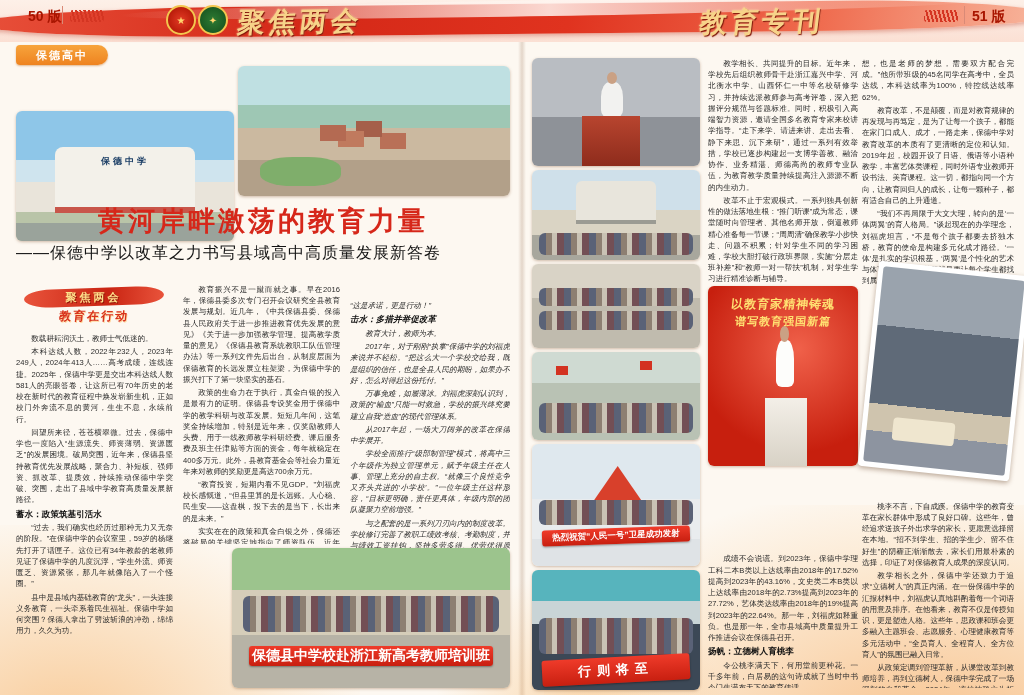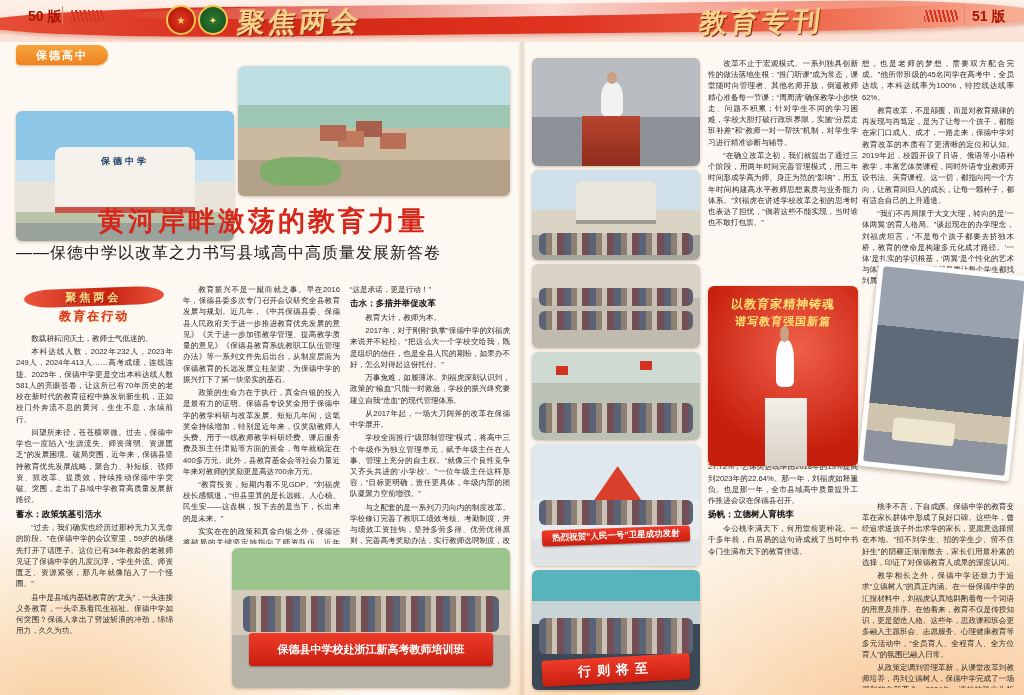--- a/index.html
+++ b/index.html
@@ -53,21 +53,21 @@
   #headline{left:16px;top:203px;width:494px;text-align:center;color:#d6271a;
      font-weight:bold;font-size:27px;letter-spacing:3px;}
   #subhead{left:16px;top:243px;width:494px;color:#141414;
      font-weight:normal;font-size:16px;letter-spacing:1px;}
   .col{font-size:7.6px;line-height:1.48;color:#2b2b2b;text-align:justify;overflow:hidden;}
   .col p{margin:0 0 2px;text-indent:2em;}
   .col p.noindent{text-indent:0;}
   .sechead{text-align:left;font-weight:bold;font-size:8.6px;color:#111;margin:4px 0;text-indent:0!important;}
   #col1{left:16px;top:284px;width:157px;height:404px;}
   #col2{left:183px;top:284px;width:157px;height:260px;}
-  #col3{left:350px;top:284px;width:160px;height:260px;}
+  #col3{left:350px;top:300px;width:160px;height:260px;font-style:italic;}
   #badge{width:150px;height:44px;margin:0 auto 5px;position:relative;}
   #badge .ribbon{position:absolute;left:4px;top:4px;width:140px;height:18px;
      background:linear-gradient(95deg,#e9543c,#c92412 60%,#e9543c);border-radius:40%/100%;transform:rotate(-2deg);}
   #badge .b1{position:absolute;left:0;top:5px;width:148px;text-align:center;color:#ffe08c;
      font-weight:bold;font-size:11px;letter-spacing:3px;text-shadow:1px 1px 0 #8c1405;}
   #badge .b2{position:absolute;left:0;top:24px;width:148px;text-align:center;color:#d8321c;
      font-weight:bold;font-size:12px;letter-spacing:2px;transform:skewX(-6deg);text-shadow:1px 1px 0 #ffd9a0;}
   #ph-train{left:232px;top:548px;width:278px;height:140px;
      background:linear-gradient(#9cc48d 0 30%,#d5cdb9 30% 62%,#b7b3a6 62% 100%);}
   .crowd{position:absolute;left:4%;width:92%;height:26%;border-radius:6px;
@@ -171,21 +171,21 @@
   <p>教育大计，教师为本。</p>
   <p>2017年，对于刚刚“执掌”保德中学的刘福虎来说并不轻松。“把这么大一个学校交给我，既是组织的信任，也是全县人民的期盼，如果办不好，怎么对得起这份托付。”</p>
   <p>万事免难，如履薄冰。刘福虎深刻认识到，政策的“输血”只能一时救急，学校的振兴终究要建立自我“造血”的现代管理体系。</p>
   <p>从2017年起，一场大刀阔斧的改革在保德中学展开。</p>
   <p>学校全面推行“级部制管理”模式，将高中三个年级作为独立管理单元，赋予年级主任在人事、管理上充分的自主权。“就像三个良性竞争又齐头共进的‘小学校’。”一位年级主任这样形容，“目标更明确，责任更具体，年级内部的团队凝聚力空前增强。”</p>
   <p>与之配套的是一系列刀刃向内的制度改革。学校修订完善了教职工绩效考核、考勤制度，并与绩效工资挂钩，坚持多劳多得、优劳优得原则，完善高考奖励办法，实行教师选聘制度，改变了以往部分教师“干多干少一个样、干好干坏一个样”的惰性怠工状态。</p>
 </div>
 
 <div id="ph-train" class="abs photo">
   <div class="crowd" style="top:34%;"></div>
-  <div class="banner" style="bottom:16%;font-size:11px;padding:9px 0;">保德县中学校赴浙江新高考教师培训班</div>
+  <div class="banner" style="bottom:16%;font-size:14px;padding:1px 0;">保德县中学校赴浙江新高考教师培训班</div>
 </div>
 
 <div id="rp1" class="abs rphoto">
   <div class="person"></div>
   <div class="head"></div>
   <div class="podium"></div>
 </div>
 <div id="rp2" class="abs rphoto">
   <div class="gate"></div>
   <div class="crowd" style="bottom:6%;height:24%;"></div>
@@ -203,20 +203,21 @@
   <div class="tent"></div>
   <div class="crowd" style="top:46%;height:20%;"></div>
   <div class="banner" style="bottom:18%;font-size:8.5px;padding:2px 0;transform:rotate(-2deg);">热烈祝贺“人民一号”卫星成功发射</div>
 </div>
 <div id="rp6" class="abs rphoto">
   <div class="crowd" style="top:40%;height:30%;"></div>
   <div class="banner" style="bottom:6%;font-size:13px;padding:4px 0;letter-spacing:6px;transform:rotate(-3deg);">行则将至</div>
 </div>
 
 <div id="col4" class="abs col">
+  <p>教学相长、共同提升的目标。近年来，学校先后组织教师骨干赴浙江嘉兴中学、河北衡水中学、山西怀仁一中等名校研修学习，并持续选派教师参与高考评卷，深入把握评分规范与答题标准。同时，积极引入高端智力资源，邀请全国多名教育专家来校讲学指导。“走下来学、请进来讲、走出去看、静下来思、沉下来研”，通过一系列有效举措，学校已逐步构建起一支博学善教、融洽协作、业务精湛、师德高尚的教师专业队伍，为教育教学质量持续提高注入源源不断的内生动力。</p>
   <p>改革不止于宏观模式。一系列独具创新性的做法落地生根：“推门听课”成为常态，课堂随时向管理者、其他名师开放，倒逼教师精心准备每一节课；“周周清”确保教学小步快走、问题不积累；针对学生不同的学习困难，学校大胆打破行政班界限，实施“分层走班补差”和“教师一对一帮扶”机制，对学生学习进行精准诊断与辅导。</p>
   <p>“在确立改革之初，我们就提出了通过三个阶段，用两年时间完善管理模式，用三年时间形成学高为师、身正为范的“影响”，用五年时间构建高水平教师思想素质与业务能力体系。”刘福虎在讲述学校改革之初的思考时也表达了担忧，“倘若这些不能实现，当时谁也不敢打包票。”</p>
   <div style="height:186px;"></div>
   <p>成绩不会说谎。到2023年，保德中学理工科二本B类以上达线率由2018年的17.52%提高到2023年的43.16%，文史类二本B类以上达线率由2018年的2.73%提高到2023年的27.72%，艺体类达线率由2018年的19%提高到2023年的22.64%。那一年，刘福虎如释重负。也是那一年，全市县域高中质量提升工作推进会议在保德县召开。</p>
   <p class="sechead">扬帆：立德树人育桃李</p>
   <p>令公桃李满天下，何用堂前更种花。一千多年前，白居易的这句诗成就了当时中书令门生满布天下的教育佳话。</p>
 
 </div>
 
 <div id="ph-spirit" class="abs">

